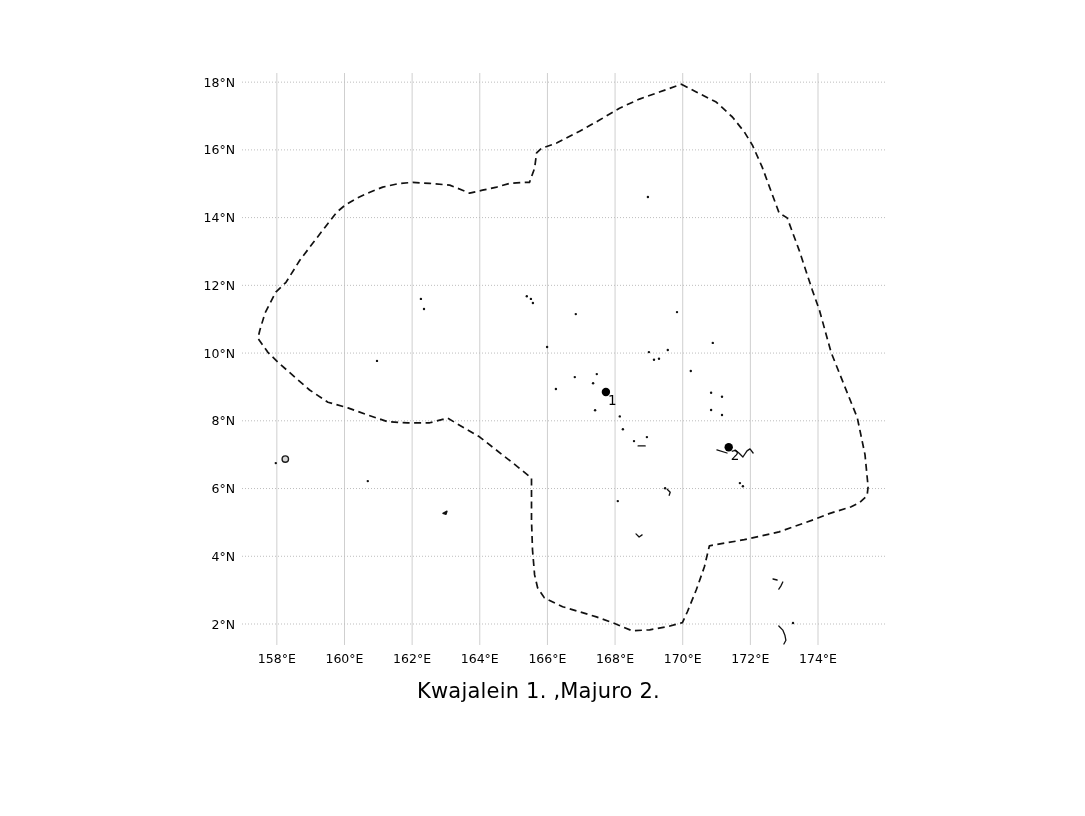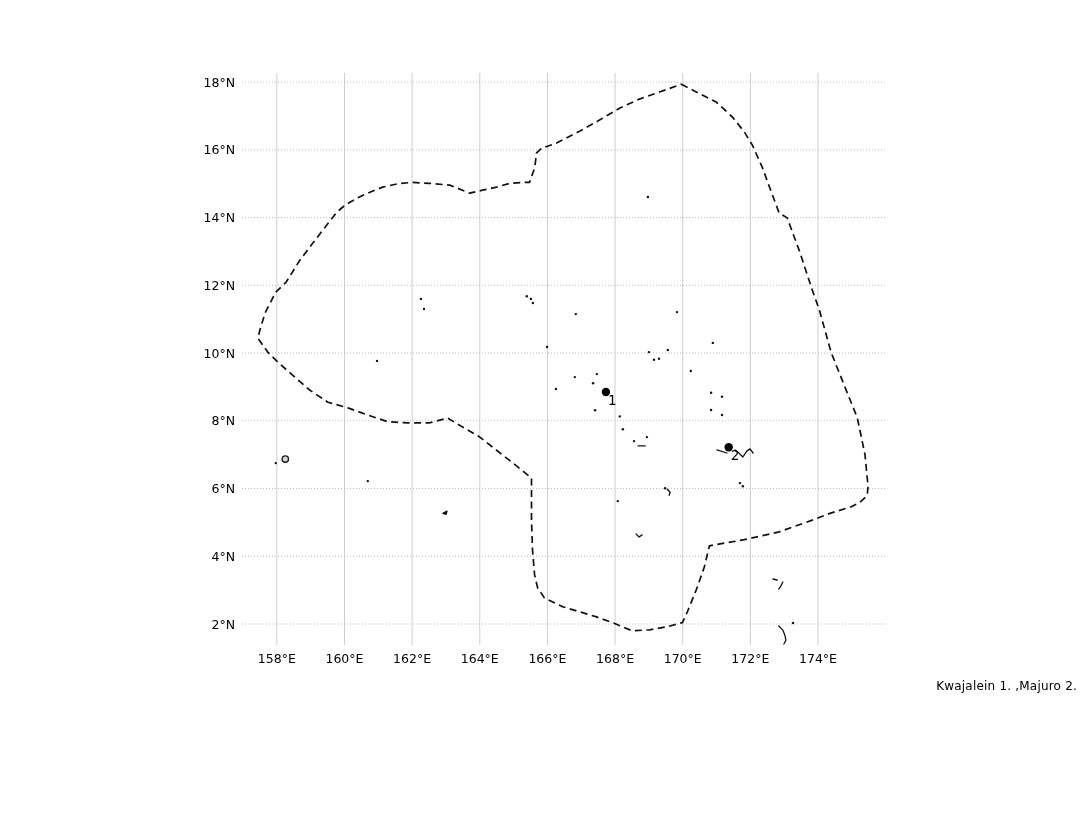--- a/index.html
+++ b/index.html
@@ -10,22 +10,22 @@
     position: relative;
     overflow: hidden;
   }
   #figure-wrap { position: absolute; inset: 0; }
   #map-svg { position: absolute; left: 0; top: 0; }
   #caption {
     position: absolute;
     top: 679px;
     left: 0;
     width: 1077px;
-    text-align: right;
-    font-size: 12px;
+    text-align: center;
+    font-size: 21px;
     color: #000000;
     letter-spacing: 0.2px;
   }
 </style>
 </head>
 <body>
 
 <div id="figure-wrap">
   <svg id="map-svg" width="1085" height="816">
       <line x1="276.8382352941177" y1="73" x2="276.8382352941177" y2="645" stroke="#cfcfcf" stroke-width="1"></line>

